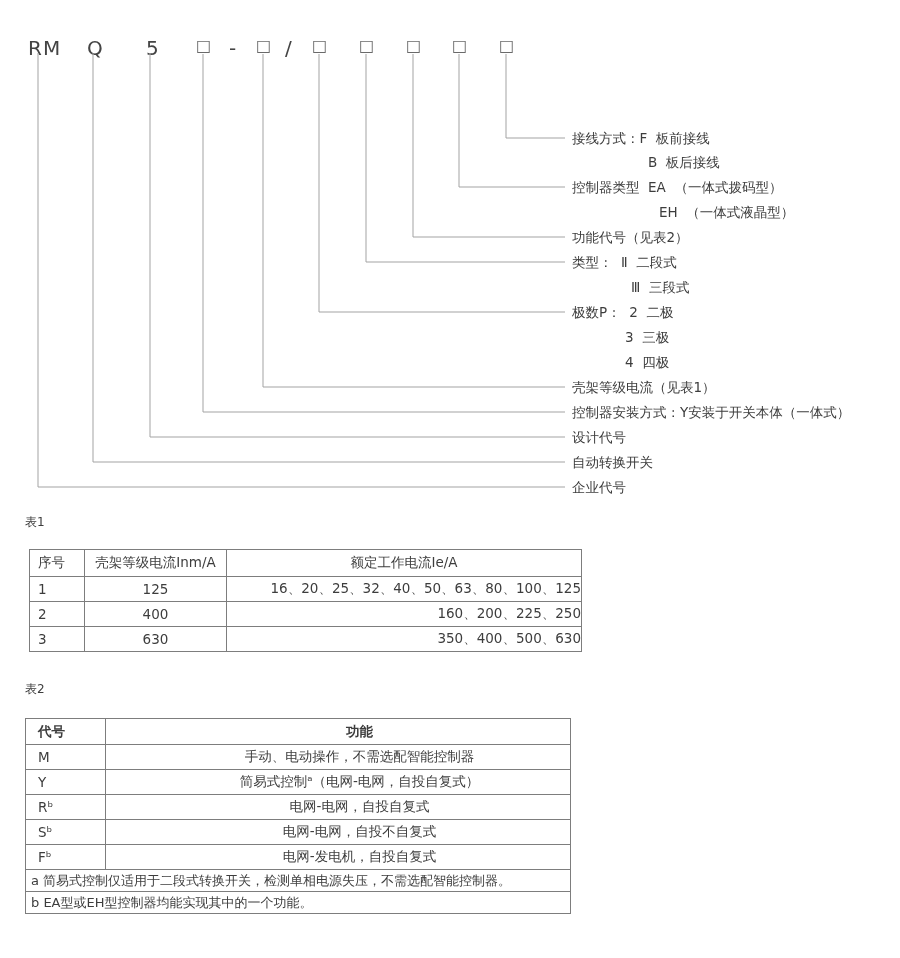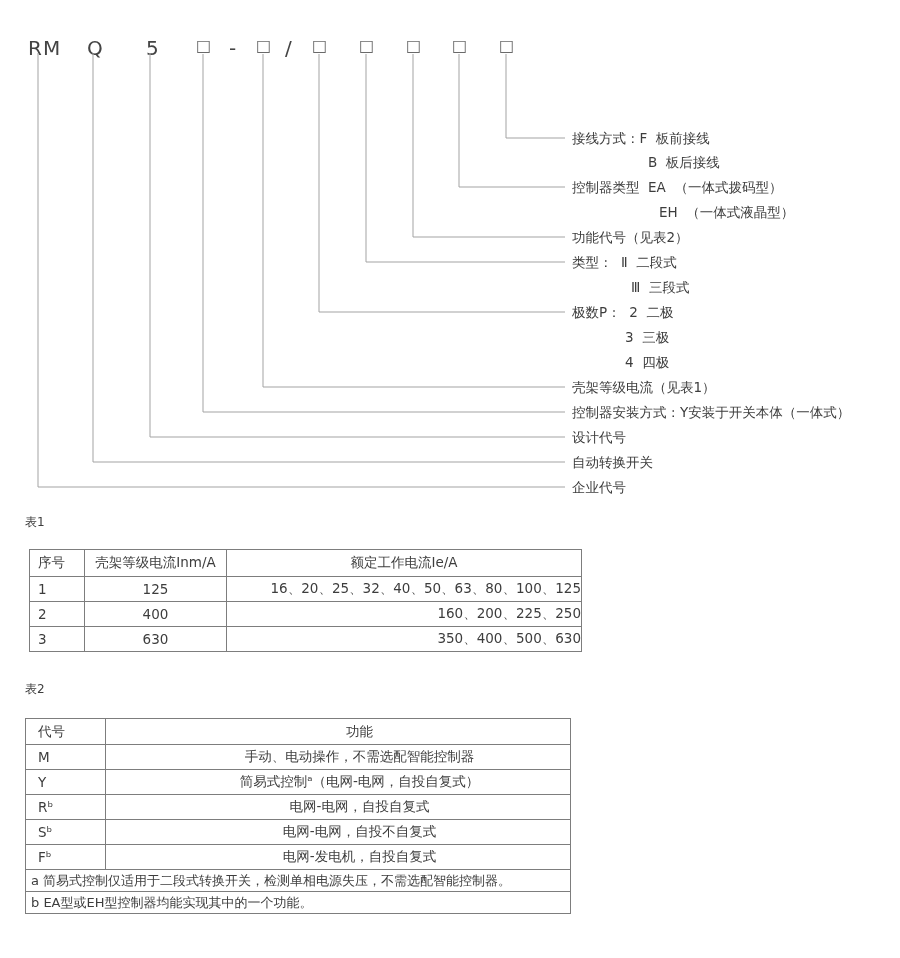--- a/index.html
+++ b/index.html
@@ -26,21 +26,21 @@
   
   .t1 { left:29px; top:549px; width:545px; }
   .t1 th { height:27px; }
   .t1 td { height:25px; }
   .t1 .c1 { width:55px; text-align:left; padding-left:8px; }
   .t1 .c2 { width:142px; text-align:center; }
   .t1 th.c3 { width:355px; text-align:center; }
   .t1 td.c3 { width:355px; text-align:right; padding-left:13px; }
   
   .t2 { left:25px; top:718px; width:545px; }
-  .t2 th { height:26px; }
+  .t2 th { height:26px;font-weight:bold; }
   .t2 td { height:25px; }
   .t2 .c1 { width:80px; text-align:left; padding-left:12px; }
   .t2 .c2 { width:465px; text-align:center; padding-left:43px; }
   .t2 td.note { text-align:left; padding-left:5px; font-size:13px; height:22px; }
 </style>
 </head>
 <body>
 
 <div class="diagram">
 

